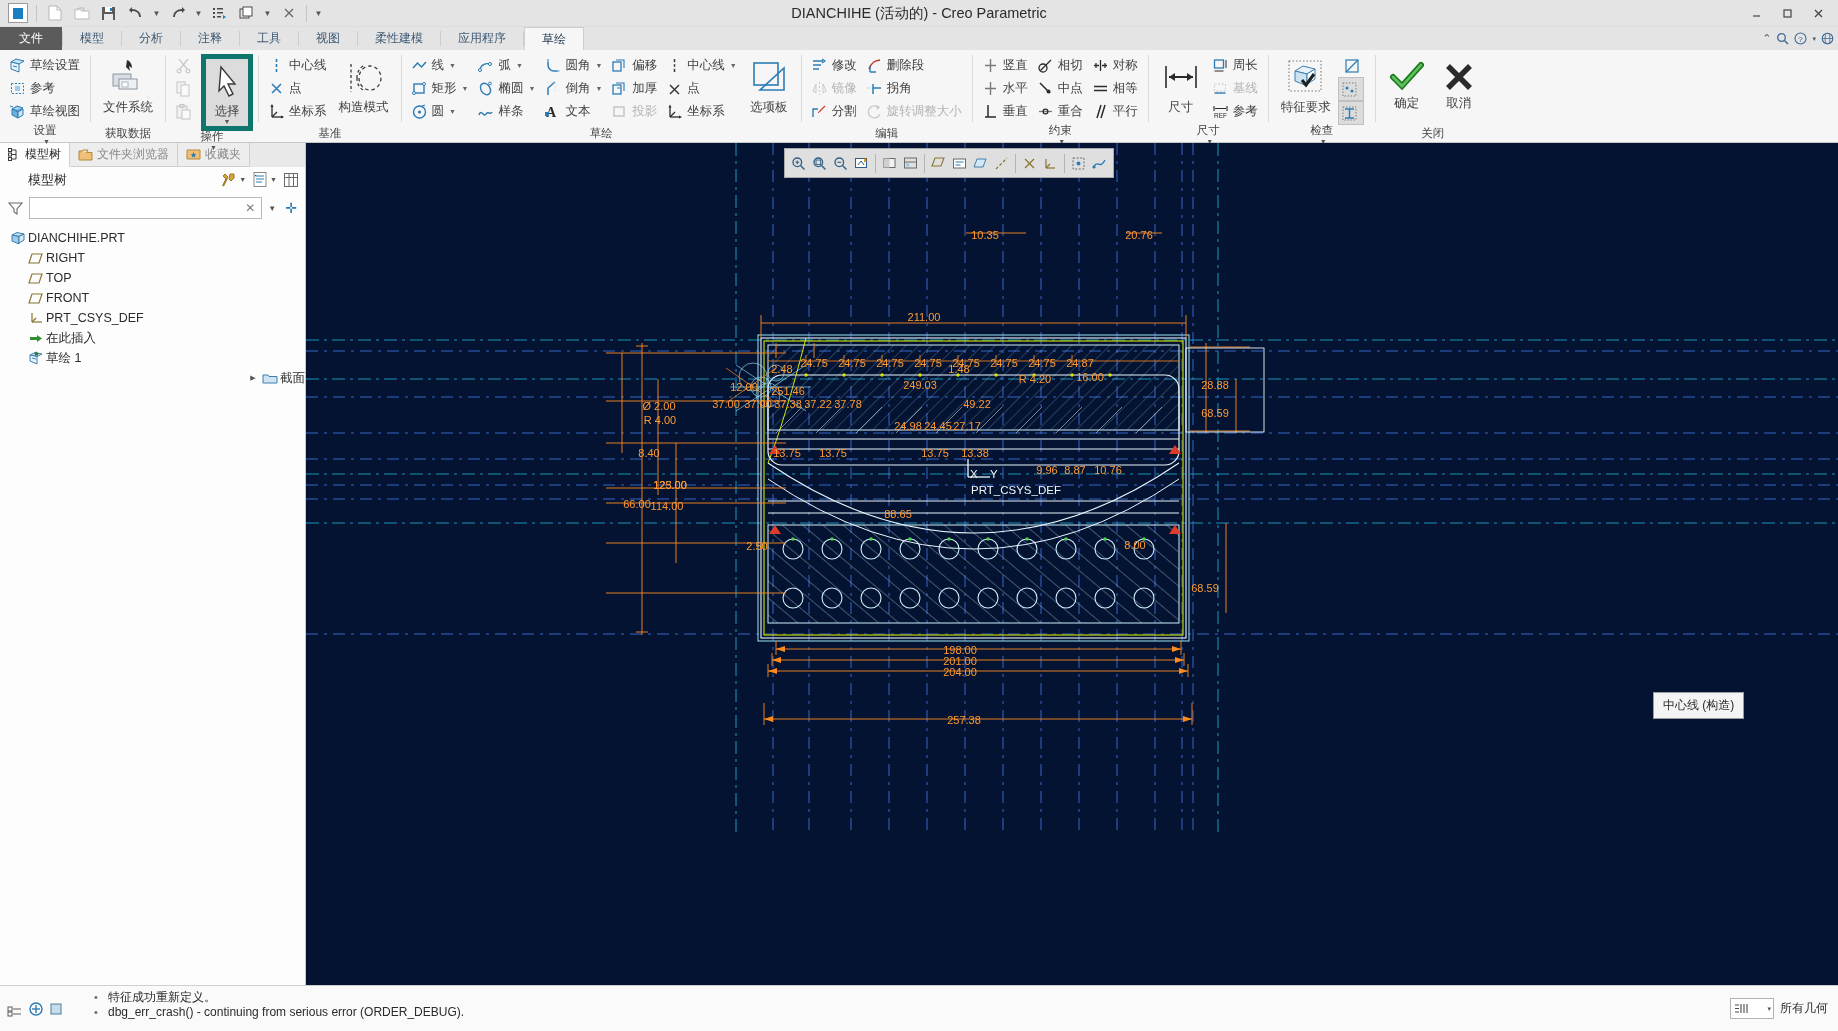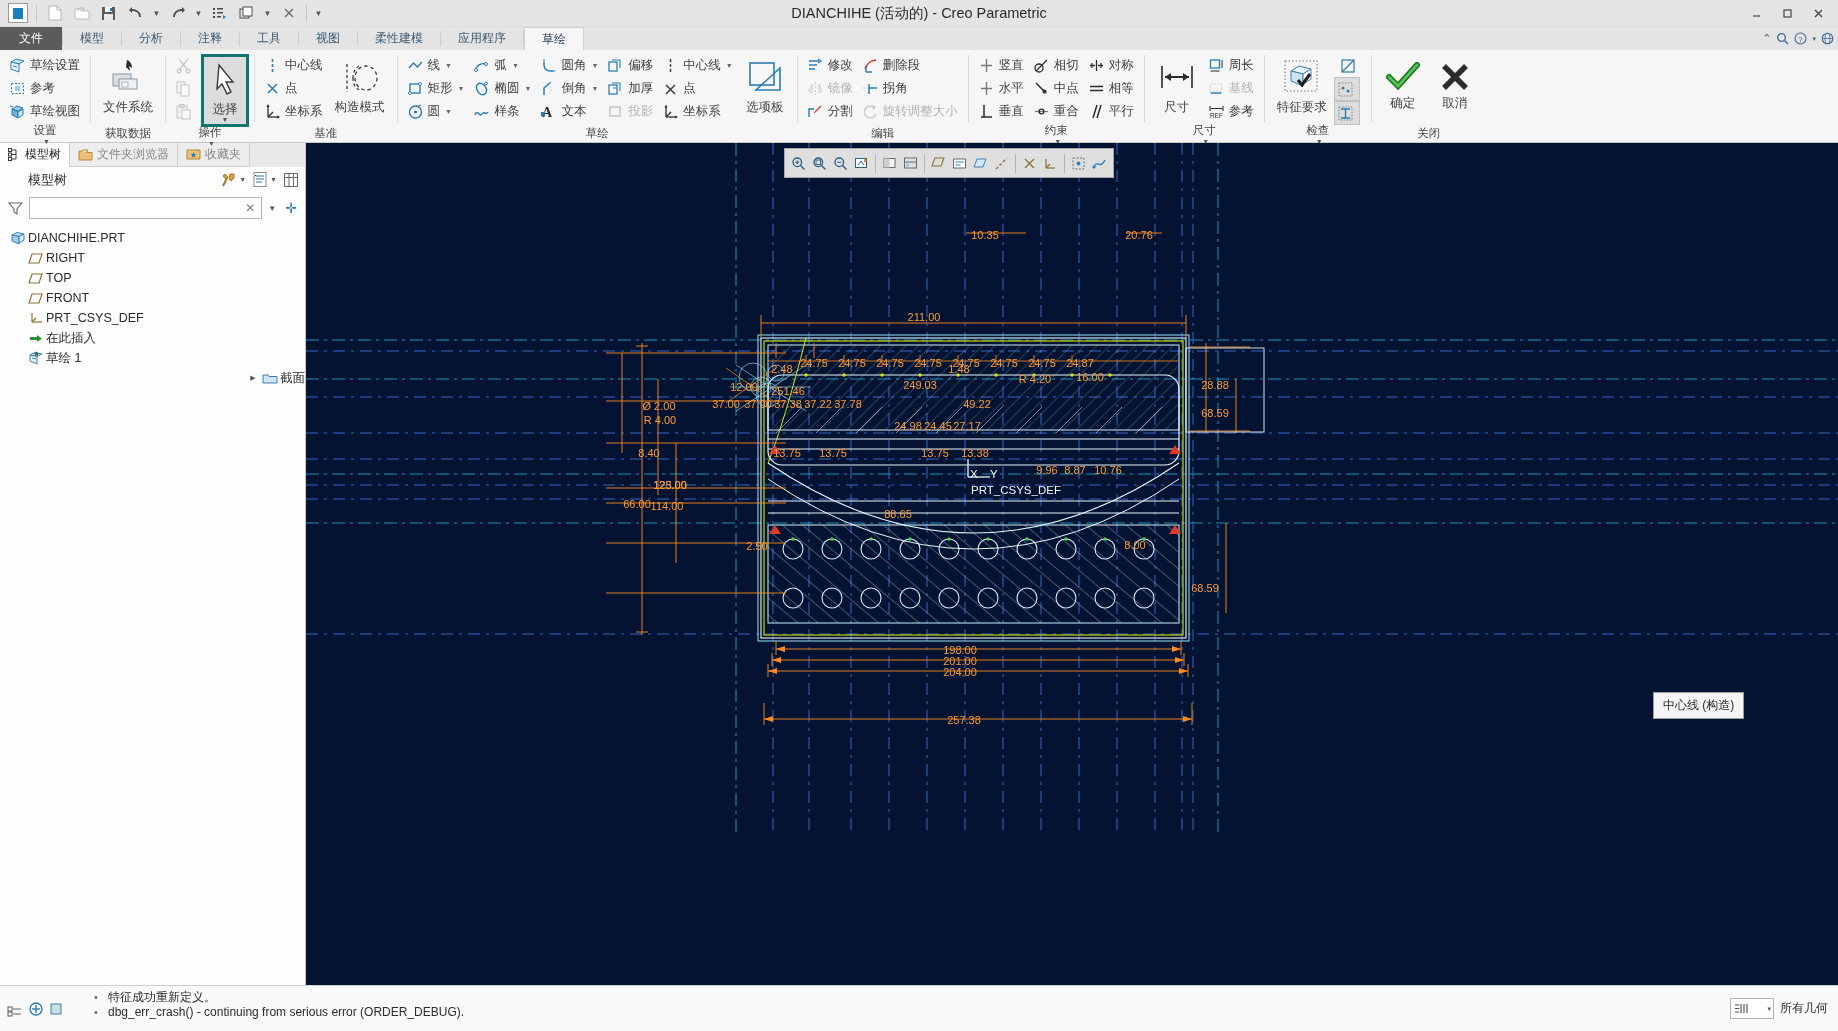--- a/index.html
+++ b/index.html
@@ -82,21 +82,21 @@
   .itm .car { font-size:7px; margin-left:5px; color:#666; }
 
   
   .big {
     display:flex; flex-direction:column; align-items:center; justify-content:flex-start;
     padding:2px 7px 0 7px; font-size:12.5px; color:#3f3f3f; cursor:default; min-width:46px;
   }
   .big .bic { height:44px; display:flex; align-items:center; justify-content:center; }
   .big .blbl { margin-top:1px; white-space:nowrap; text-align:right; line-height:13px; }
   .big .car { font-size:7px; color:#555; line-height:8px; }
-  .big.sel { background:#dcdcdc; border:3px solid #0f766e; padding:1px 6px 0 6px; }
+  .big.sel { background:#dcdcdc; border:5px solid #0f766e; padding:1px 6px 0 6px; }
 
   svg { display:block; overflow:visible; }
 
   
   .main { flex:1; display:flex; align-items:stretch; overflow:hidden; }
 
   
   .nav { width:306px; background:#fdfdfd; border-right:1px solid #c9c9c9; display:flex; flex-direction:column; flex:0 0 306px; }
   .navtabs { height:24px; display:flex; align-items:stretch; background:#e9e9e9; }
   .navtab {

